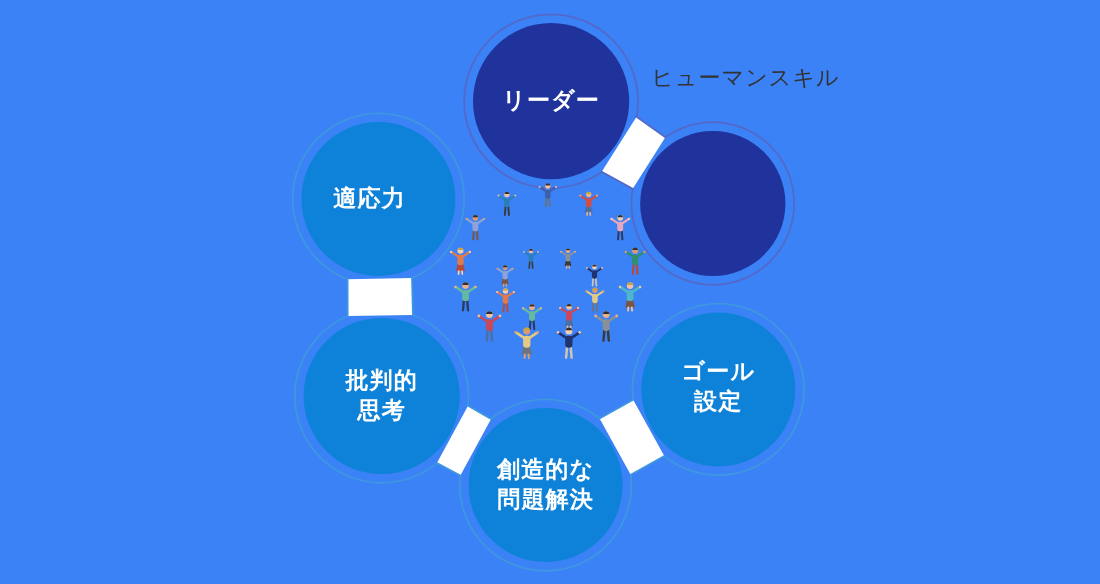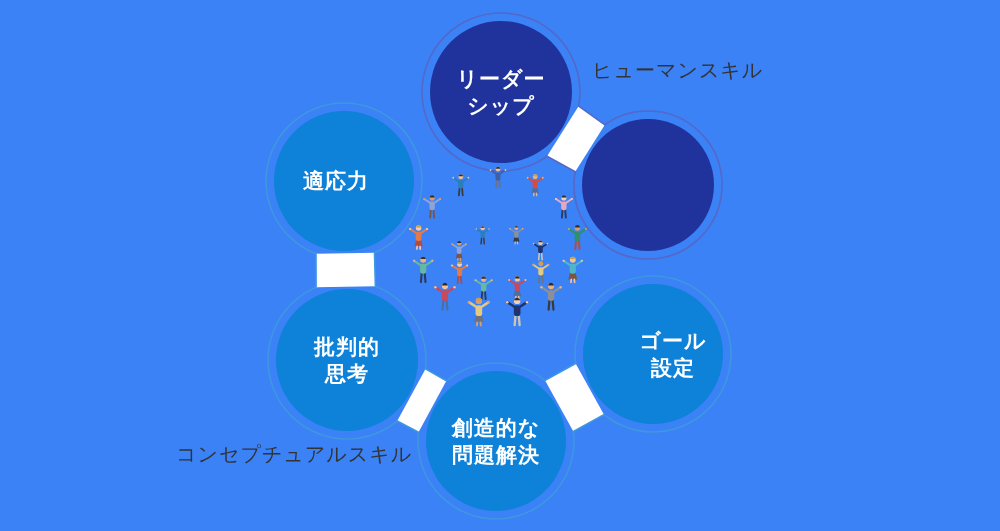--- a/index.html
+++ b/index.html
@@ -328,36 +328,34 @@
           <line x1="1.6" y1="-3.5" x2="1.9" y2="-0.5" stroke="#d99c72" stroke-width="1.8" stroke-linecap="round"></line>
           <rect x="-3.2" y="-20" width="6.4" height="10.5" rx="2.8" fill="#e3c984"></rect>
           <circle cx="0" cy="-24.2" r="3.1" fill="#d99c72"></circle>
           <path d="M -3.05 -24.8 A 3.1 3.1 0 0 1 3.05 -24.8 Z" fill="#c9a23f"></path>
         </g>
       </g>
   </svg>
 
   <div class="bubble-label" style="left:501px;top:92px;">
     <span>リーダー</span>
-    <span>シップ</span>
   </div>
   <div class="bubble-label" style="left:648px;top:185px;">
   </div>
-  <div class="bubble-label" style="left:673px;top:354px;">
+  <div class="bubble-label" style="left:653px;top:354px;font-family:Liberation Mono, monospace;">
     <span>ゴール</span>
     <span>設定</span>
   </div>
   <div class="bubble-label" style="left:496px;top:441px;">
     <span>創造的な</span>
     <span>問題解決</span>
   </div>
   <div class="bubble-label" style="left:347px;top:360px;">
     <span>批判的</span>
     <span>思考</span>
   </div>
   <div class="bubble-label" style="left:336px;top:181px;">
     <span>適応力</span>
     <span></span>
   </div>
 
   <div class="cat-label" style="left:592px;top:57px;">ヒューマンスキル</div>
-  <div class="cat-label" style="left:176px;top:441px;">コンセプチュアルスキル</div>
 </div>
 
 </body></html>

